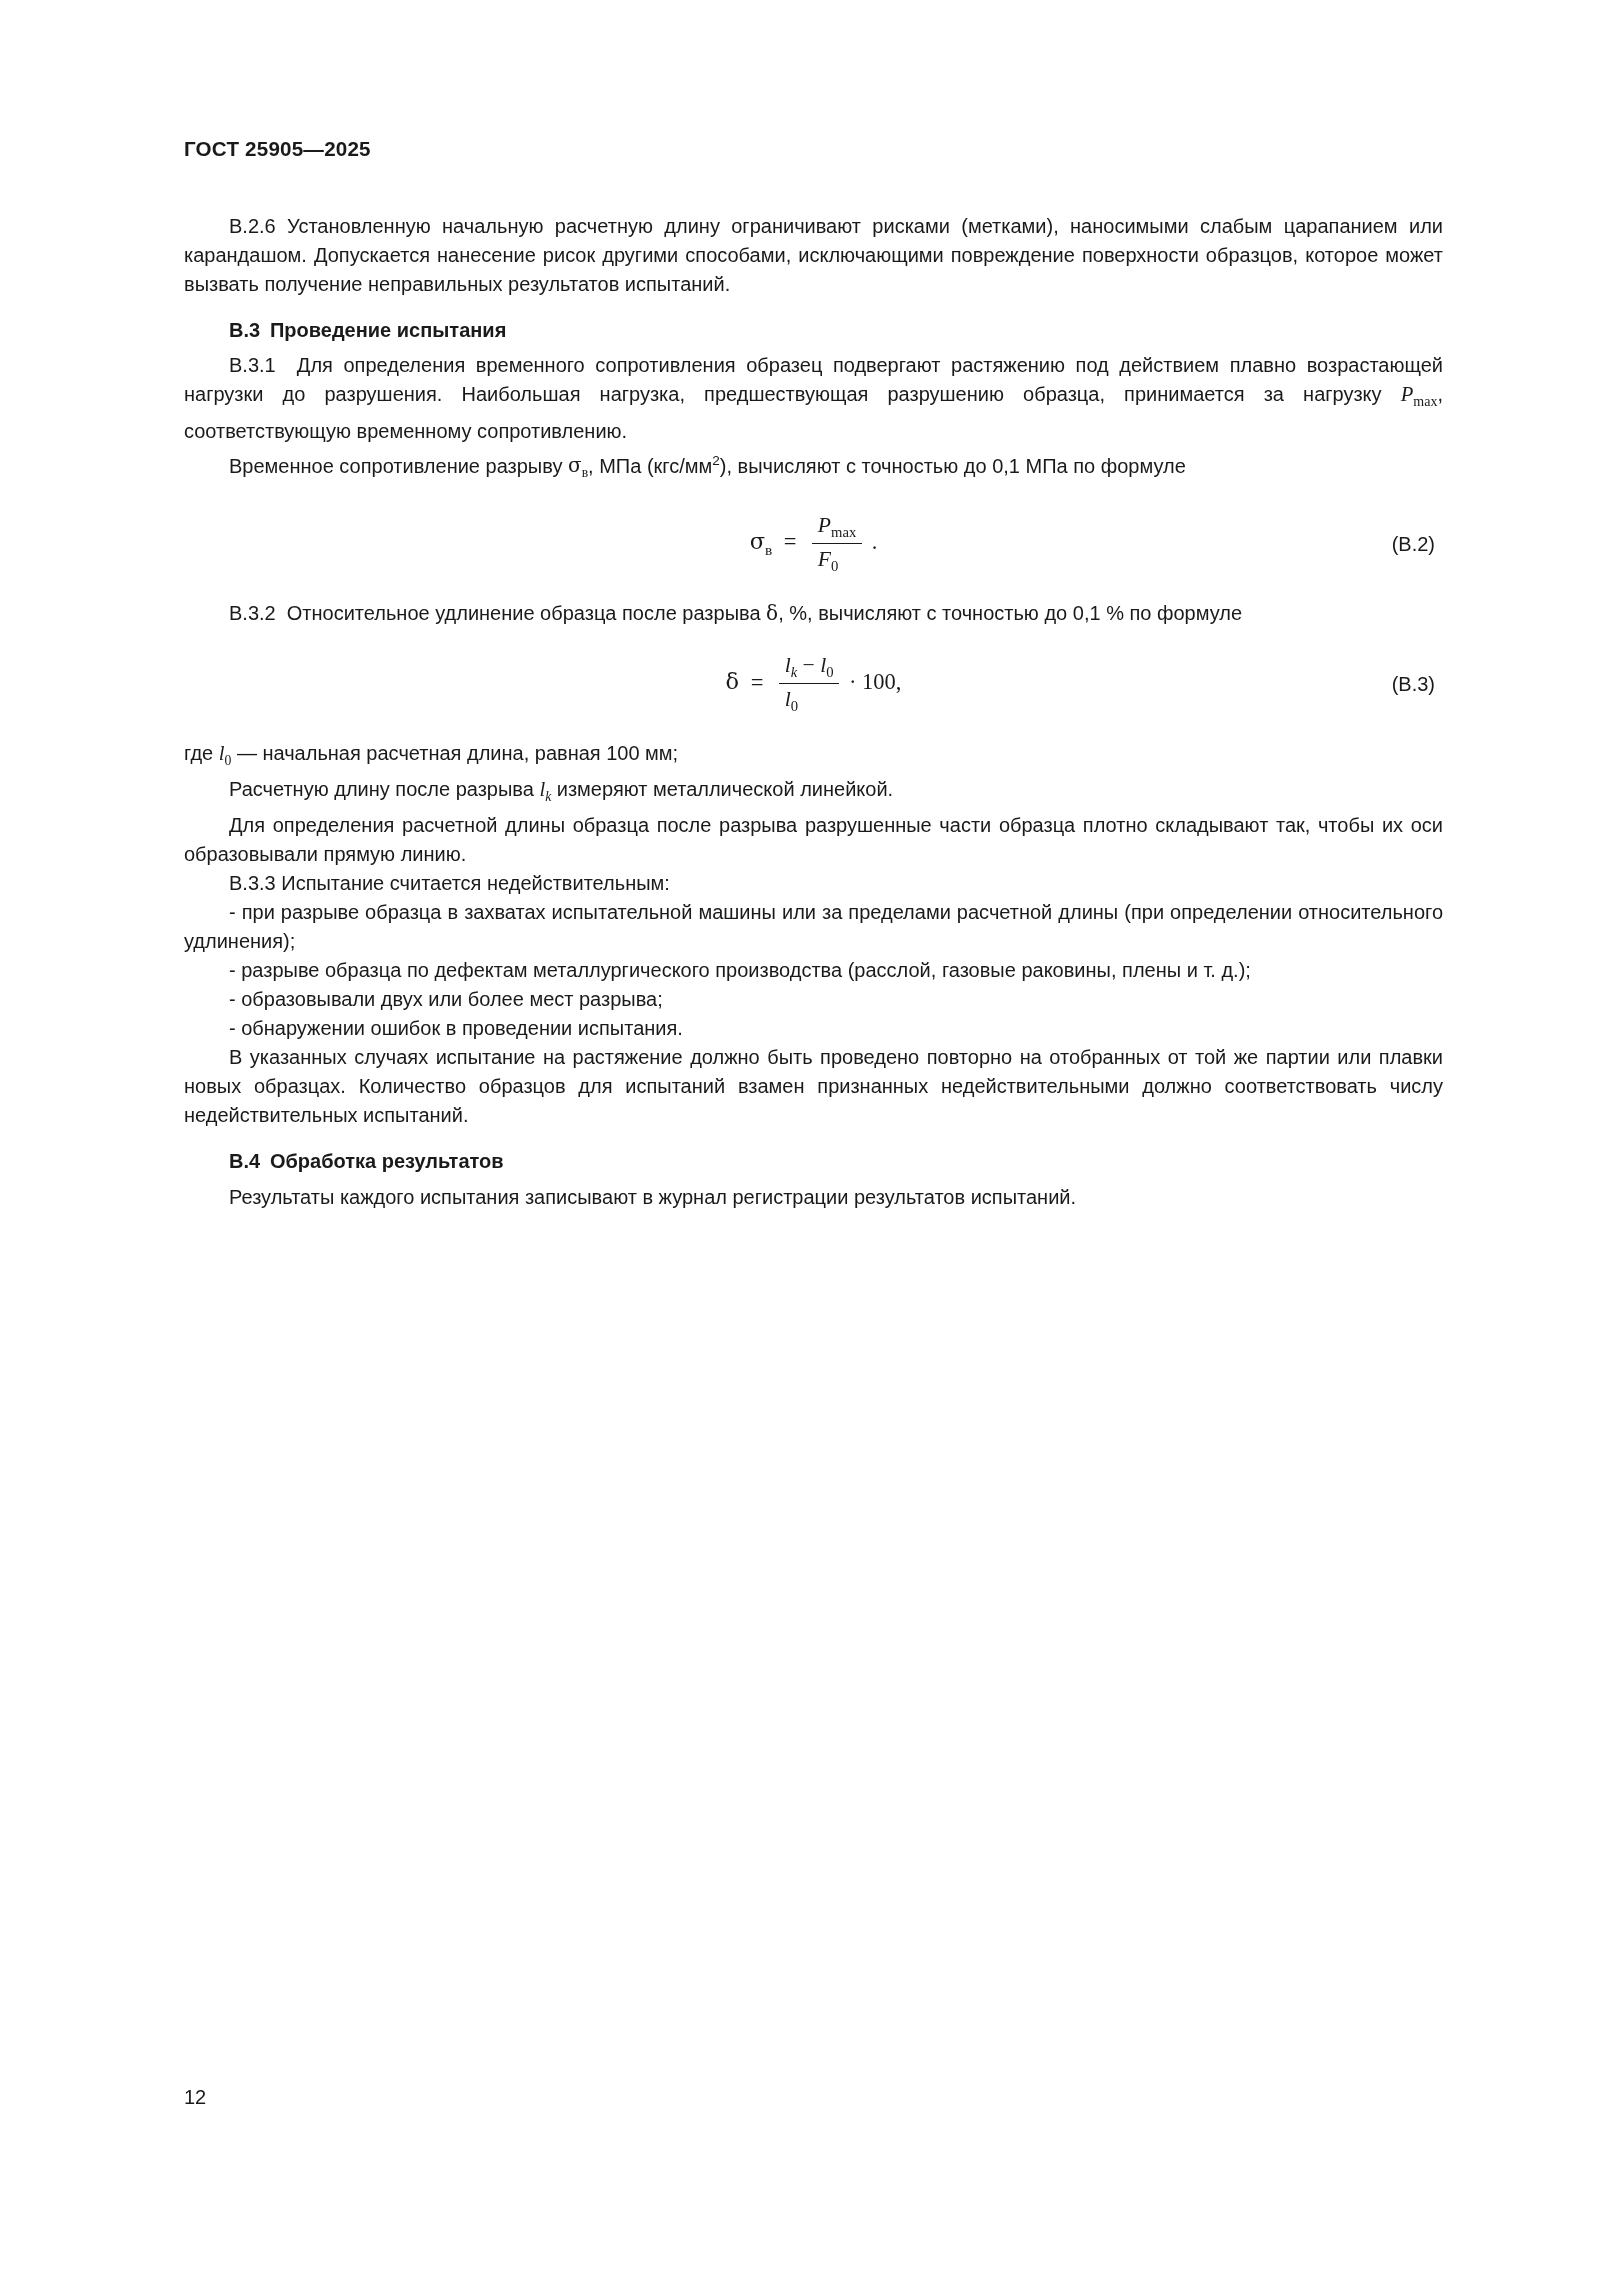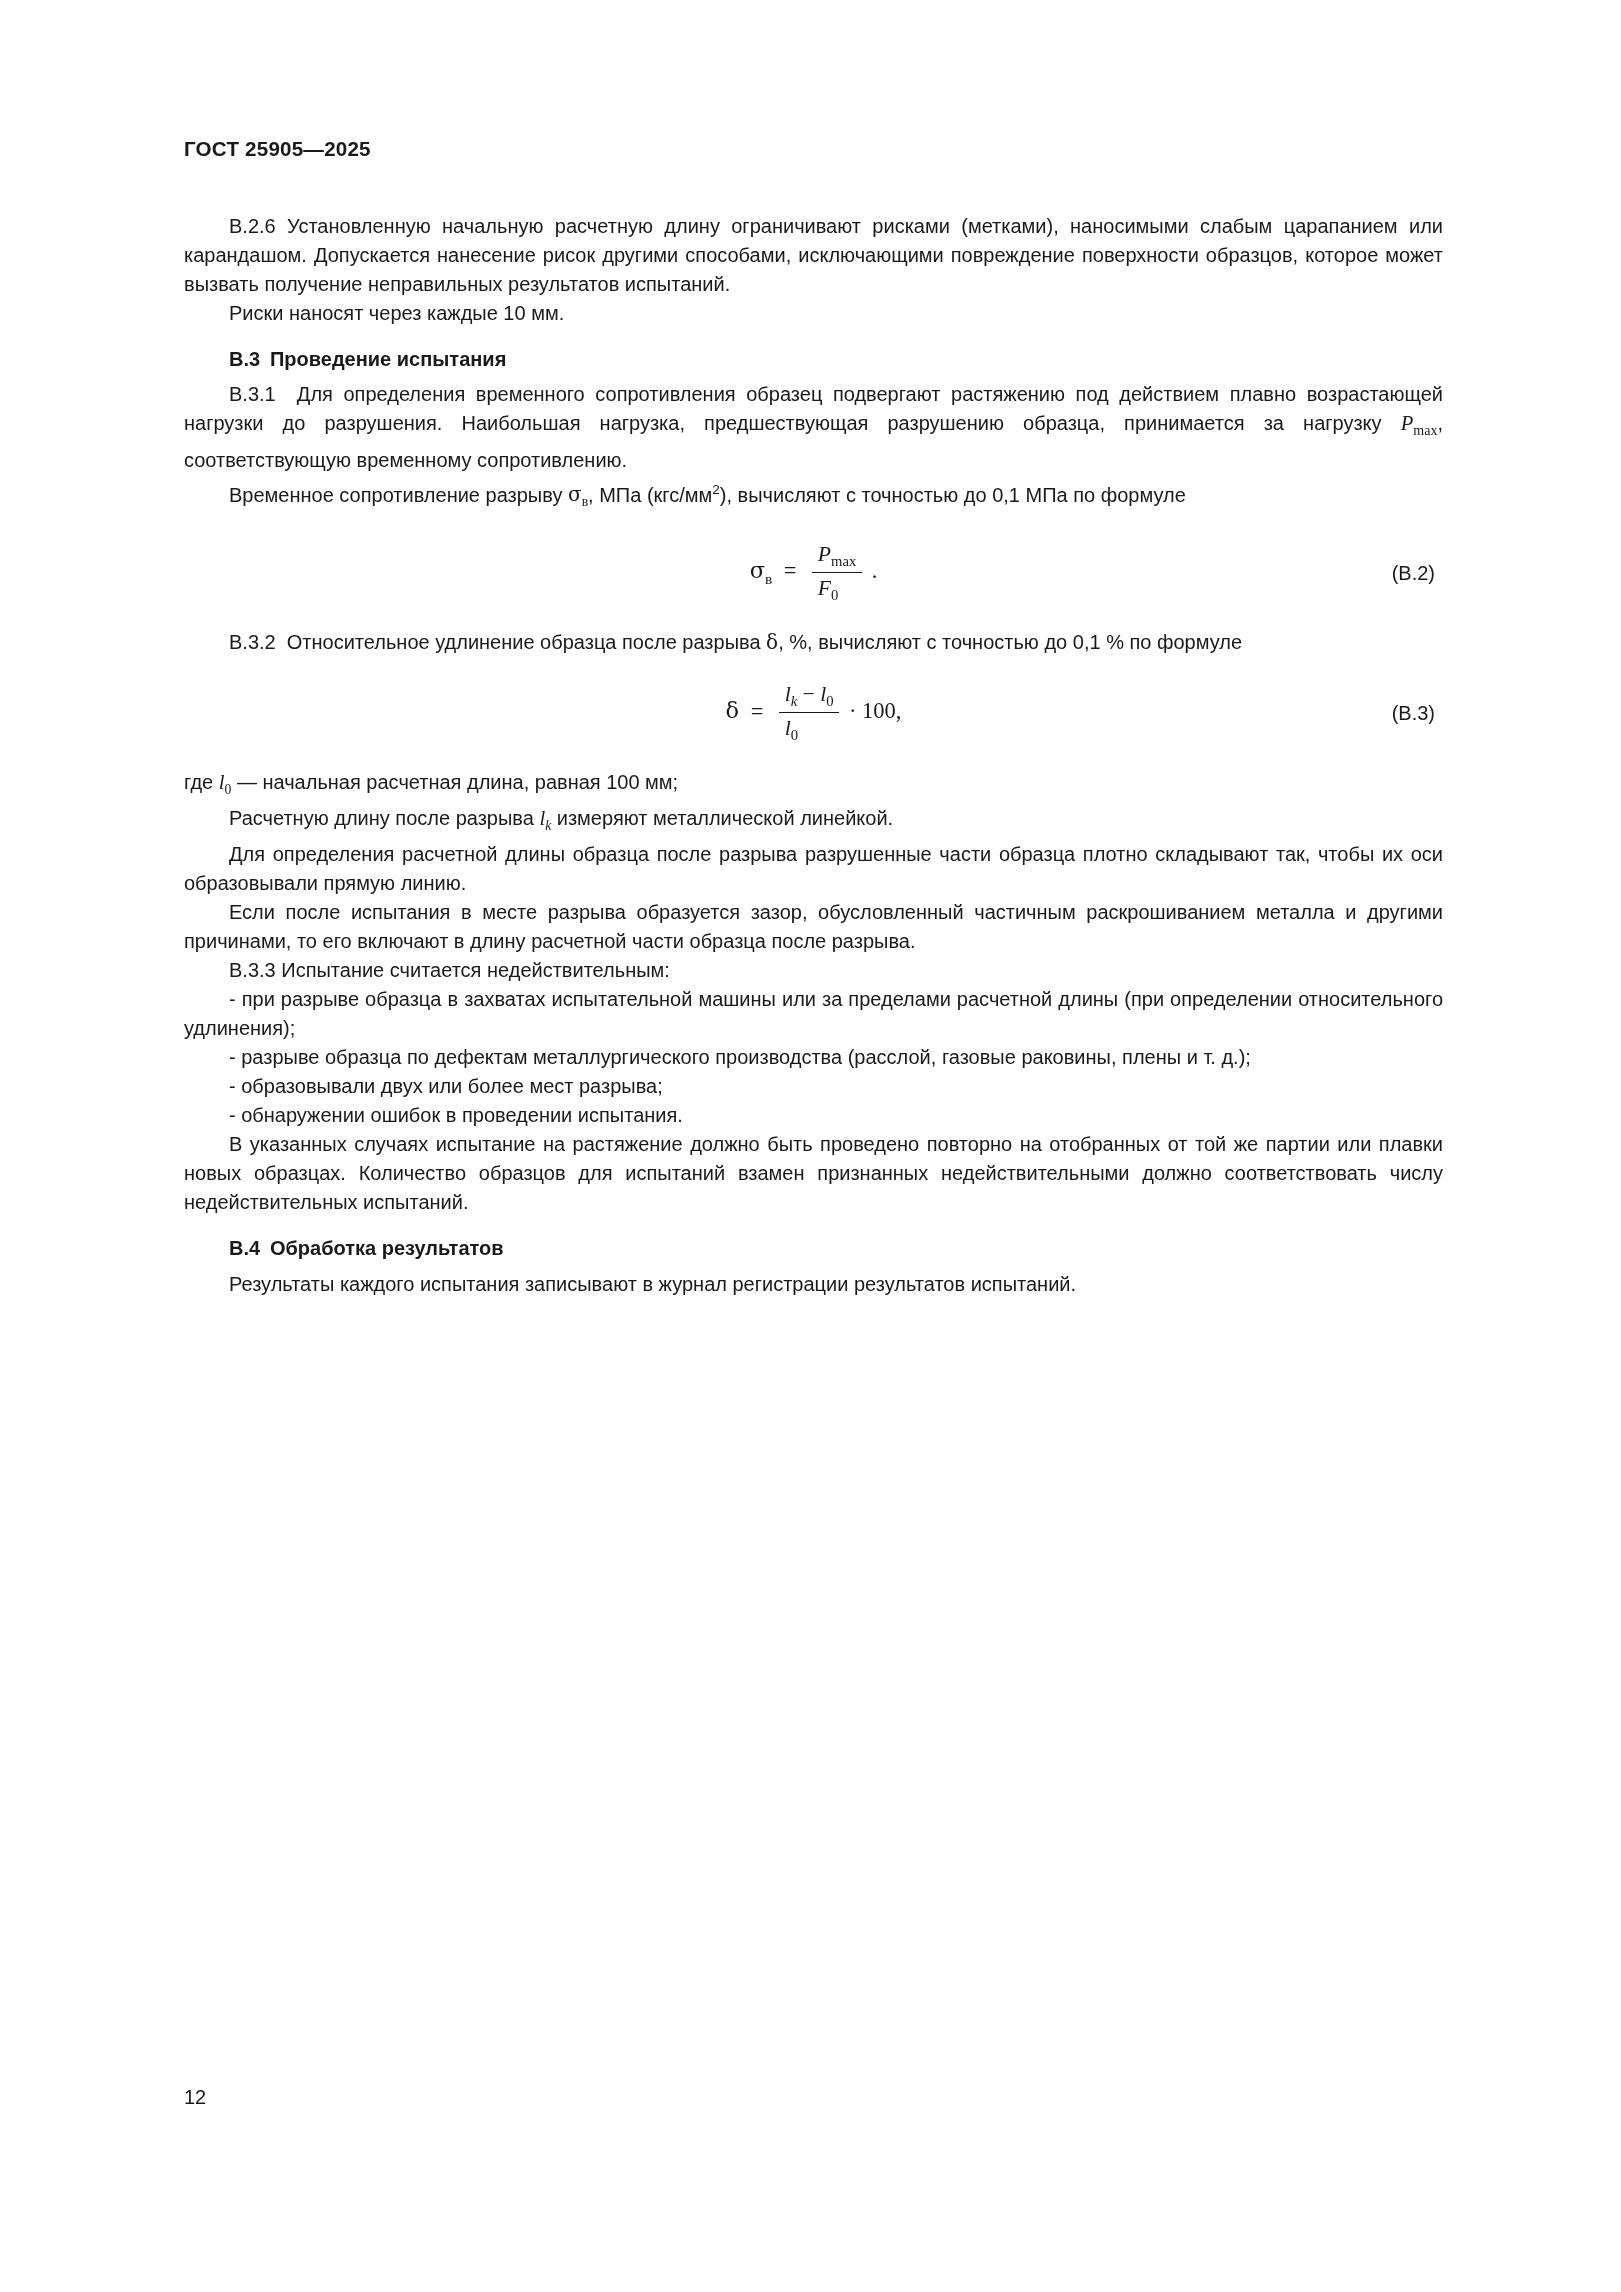--- a/index.html
+++ b/index.html
@@ -132,21 +132,20 @@
 <body>
 
 <div class="page">
 
   <div class="content">
 
     <div class="doc-header">ГОСТ 25905—2025</div>
 
     <p class="body-text indent">В.2.6  Установленную начальную расчетную длину ограничивают рисками (метками), наносимыми слабым царапанием или карандашом. Допускается нанесение рисок другими способами, исключающими повреждение поверхности образцов, которое может вызвать получение неправильных результатов испытаний.</p>
 
-    <p class="body-text indent">Риски наносят через каждые 10 мм.</p>
 
     <div class="sec-head">
       <span class="num">В.3</span><span>Проведение испытания</span>
     </div>
 
     <p class="body-text indent">В.3.1&nbsp; Для определения временного сопротивления образец подвергают растяжению под действием плавно возрастающей нагрузки до разрушения. Наибольшая нагрузка, предшествующая разрушению образца, принимается за нагрузку <span class="inline-sub-var">P<sub class="small">max</sub></span>, соответствующую временному сопротивлению.</p>
 
     <p class="body-text indent">Временное сопротивление разрыву <span class="greek">σ<sub class="small">в</sub></span>, МПа (кгс/мм<sup class="small">2</sup>), вычисляют с точностью до 0,1 МПа по формуле</p>
 
     <div class="formula-row">
@@ -182,21 +181,20 @@
     </div>
 
     <div class="where-block">
       <div>где <span class="mi" style="font-size:20.6px;">l</span><sub class="small" style="font-size:13.7px;">0</sub> — начальная расчетная длина, равная 100 мм;</div>
     </div>
 
     <p class="body-text indent">Расчетную длину после разрыва <span class="mi" style="font-size:20.6px;">l</span><sub class="small" style="font-size:13.7px;"><span class="mi">k</span></sub> измеряют металлической линейкой.</p>
 
     <p class="body-text indent">Для определения расчетной длины образца после разрыва разрушенные части образца плотно складывают так, чтобы их оси образовывали прямую линию.</p>
 
-    <p class="body-text indent">Если после испытания в месте разрыва образуется зазор, обусловленный частичным раскрошиванием металла и другими причинами, то его включают в длину расчетной части образца после разрыва.</p>
 
     <p class="body-text indent">В.3.3  Испытание считается недействительным:</p>
 
     <p class="body-text indent">- при разрыве образца в захватах испытательной машины или за пределами расчетной длины (при определении относительного удлинения);</p>
 
     <p class="body-text indent">- разрыве образца по дефектам металлургического производства (расслой, газовые раковины, плены и т. д.);</p>
 
     <p class="body-text indent">- образовывали двух или более мест разрыва;</p>
 
     <p class="body-text indent">- обнаружении ошибок в проведении испытания.</p>

